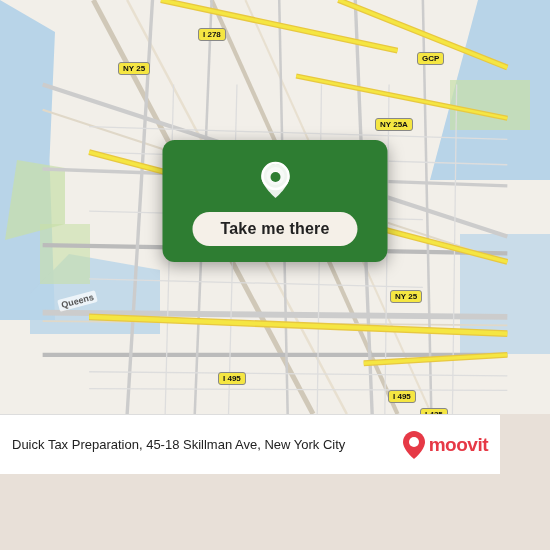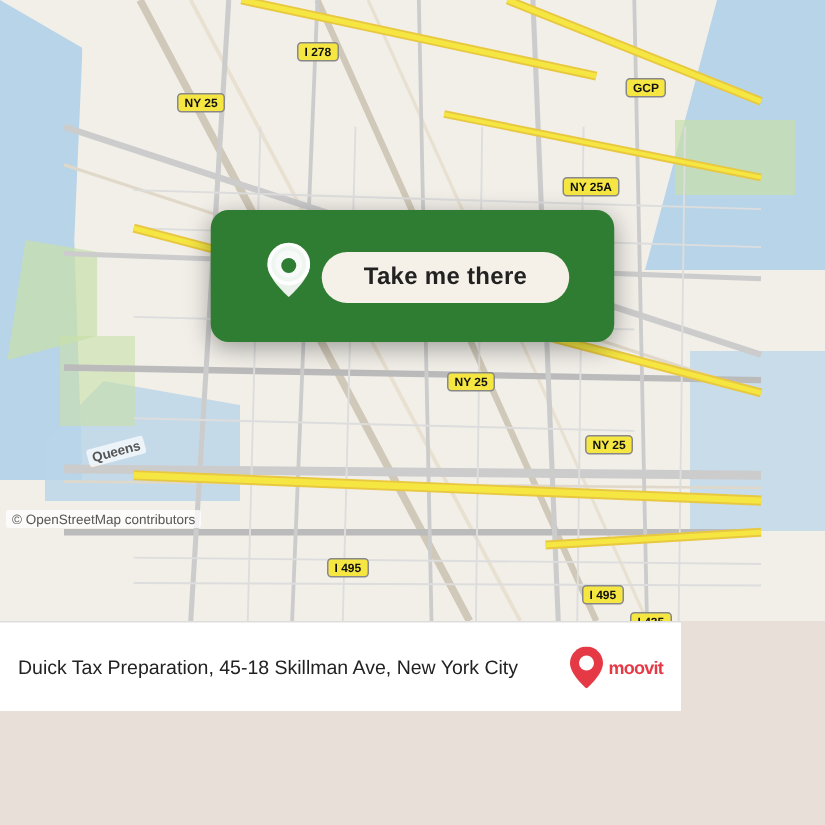--- a/index.html
+++ b/index.html
@@ -107,20 +107,21 @@
     
     .overlay-card {
       position: absolute;
       top: 140px;
       left: 50%;
       transform: translateX(-50%);
       background: #2e7d32;
       border-radius: 12px;
       padding: 18px 30px 16px;
       display: flex;
+      flex-direction: column;
       align-items: center;
       box-shadow: 0 4px 16px rgba(0,0,0,0.35);
       min-width: 200px;
     }
 
     .pin-icon {
       width: 44px;
       height: 44px;
       margin-bottom: 10px;
     }
@@ -156,21 +157,21 @@
       border-radius: 3px;
       font-size: 8px;
       font-weight: bold;
       color: #111;
       padding: 1px 4px;
       white-space: nowrap;
     }
 
     
     #bottom-bar {
-      width: 454px;
+      width: 500px;
       height: 60px;
       background: #fff;
       border-top: 1px solid #ddd;
       display: flex;
       align-items: center;
       justify-content: flex-end;
       padding: 0 12px;
     }
 
     .bottom-text {
@@ -185,21 +186,21 @@
       gap: 4px;
       flex-shrink: 0;
     }
 
     .moovit-pin {
       width: 22px;
       height: 28px;
     }
 
     .moovit-text {
-      font-size: 12px;
+      font-size: 19px;
       font-weight: bold;
       color: #e63946;
       letter-spacing: -0.5px;
     }
 
     .osm-credit {
       position: absolute;
       bottom: 62px;
       left: 4px;
       font-size: 9px;
@@ -299,21 +300,20 @@
       <circle cx="22" cy="18" r="5" fill="white"></circle>
       <ellipse cx="22" cy="18" rx="13" ry="13" stroke="white" stroke-width="2.5" fill="none"></ellipse>
 
       <path d="M22 6 C14 6 8 12 8 19 C8 28 22 40 22 40 C22 40 36 28 36 19 C36 12 30 6 22 6Z" fill="white" opacity="0.9"></path>
       <circle cx="22" cy="19" r="5" fill="#2e7d32"></circle>
     </svg>
 
     <button class="take-me-there-btn">Take me there</button>
   </div>
 
-  <div class="osm-credit">© OpenStreetMap contributors</div>
 </div>
 
 <div id="bottom-bar">
   <span class="bottom-text">Duick Tax Preparation, 45-18 Skillman Ave, New York City</span>
   <div class="moovit-logo">
 
     <svg class="moovit-pin" viewBox="0 0 22 28">
       <path d="M11 0 C5 0 0 5 0 11 C0 19 11 28 11 28 C11 28 22 19 22 11 C22 5 17 0 11 0Z" fill="#e63946"></path>
       <circle cx="11" cy="11" r="5" fill="white"></circle>
     </svg>

